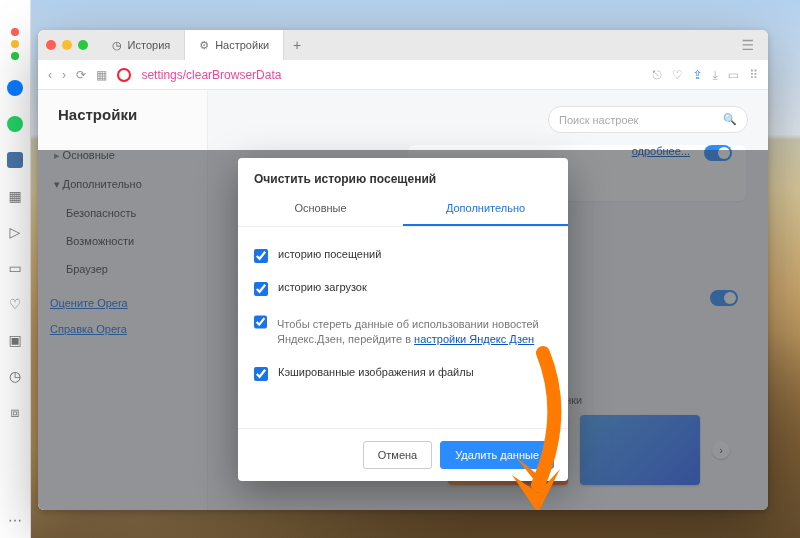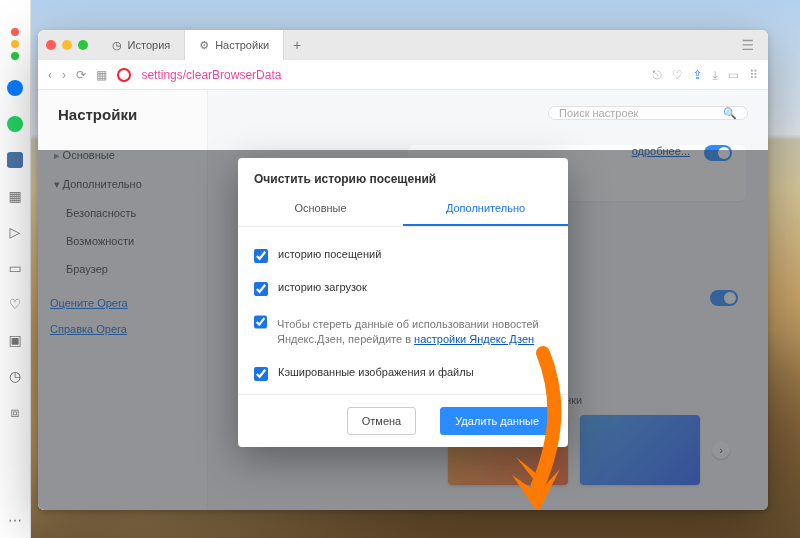--- a/index.html
+++ b/index.html
@@ -32,21 +32,21 @@
   .addrrow .right { margin-left:auto; display:flex; gap:10px; color:#aaa; align-items:center;}
   .content { flex:1; display:flex; position:relative;}
   .sidebar { width:170px; padding:16px 12px; font-size:11px; background:#fbfbfc; border-right:1px solid #eee;}
   .sidebar h1 { display:flex; align-items:center; gap:8px; font-size:15px; font-weight:700; color:#333; margin-bottom:18px;}
   .sidebar .grp { margin-top:6px;}
   .sidebar .itm { padding:8px 4px; color:#444; cursor:pointer;}
   .sidebar .itm.exp::before { content:"▾ "; color:#666;}
   .sidebar .itm.col::before { content:"▸ "; color:#888;}
   .sidebar .lnk { color:#1a73e8; text-decoration:underline; display:block; margin-top:14px; font-size:11px;}
   .main { flex:1; padding:18px; position:relative;}
-  .search { position:absolute; top:16px; right:20px; width:200px; height:14px; border:1px solid #e2e2e2; border-radius:13px; background:#fff; display:flex; align-items:center; padding:0 10px; font-size:11px; color:#aaa; gap:8px;}
+  .search { position:absolute; top:16px; right:20px; width:200px; height:27px; border:1px solid #e2e2e2; border-radius:13px; background:#fff; display:flex; align-items:center; padding:0 10px; font-size:11px; color:#aaa; gap:8px;}
   .card { position:absolute; top:55px; right:22px; left:200px; height:56px; background:#fff; border-radius:6px; box-shadow:0 1px 2px rgba(0,0,0,.07); display:flex; align-items:flex-start; justify-content:flex-end; padding:0 14px; gap:14px;}
   .toggle { width:28px; height:16px; background:#2b8cff; border-radius:8px; position:relative;}
   .toggle::after { content:""; position:absolute; right:2px; top:2px; width:12px; height:12px; border-radius:50%; background:#fff;}
   .link2 { color:#0a57c2; text-decoration:underline; font-size:11px;}
   .thumbs { position:absolute; bottom:20px; left:240px; right:24px; height:80px; display:flex; gap:12px; align-items:center;}
   .thumb { width:120px; height:70px; border-radius:4px; background:linear-gradient(135deg,#ffb14a,#ff6a3a); box-shadow:0 1px 3px rgba(0,0,0,.2);}
   .thumb.b { background:linear-gradient(135deg,#4aa8ff,#2e66ff);}
   .thnav { width:18px;height:18px;border-radius:50%;background:#fff;box-shadow:0 1px 2px rgba(0,0,0,.2);display:flex;align-items:center;justify-content:center;font-size:11px;color:#555;}
   
   .dim { position:absolute; inset:60px 0 0 0; background:rgba(60,62,66,.55);}
@@ -55,21 +55,21 @@
   .dialog .hd { padding:14px 16px 6px; font-size:12px; font-weight:600;}
   .dialog .tabs { display:flex; border-bottom:1px solid #eee;}
   .dialog .dtab { flex:1; text-align:center; padding:10px 0; font-size:11px; color:#555; cursor:pointer;}
   .dialog .dtab.active { color:#1a73e8; border-bottom:2px solid #1a73e8;}
   .dialog .body { padding:12px 16px 4px;}
   .dialog .rowsel { display:flex; align-items:center; gap:10px; margin-bottom:12px;}
   .dialog select { flex:0 0 140px; height:24px; border:1px solid #ccc; border-radius:2px; font-size:11px; padding:0 6px;}
   .chkrow { display:flex; gap:10px; padding:9px 0; align-items:flex-start;}
   .chkrow input { width:14px; height:14px; accent-color:#1a73e8; margin-top:1px;}
   .chkrow .sub { color:#777; margin-top:3px; line-height:1.4;}
-  .dialog .ft { display:flex; justify-content:flex-end; gap:24px; padding:12px 14px; border-top:1px solid #eee;}
+  .dialog .ft { display:flex; justify-content:flex-end; gap:8px; padding:12px 14px; border-top:1px solid #eee;margin-top:34px;}
   .btn { height:28px; padding:0 14px; border-radius:3px; font-size:11px; border:1px solid #ccc; background:#fff; color:#444; cursor:pointer;}
   .btn.primary { background:#2b8cff; border-color:#2b8cff; color:#fff;}
   
   .arrow { position:absolute; left:460px; top:255px; width:90px; height:180px; z-index:20; pointer-events:none;}
 </style>
 </head>
 <body>
 
 <div class="desert"></div>
 

